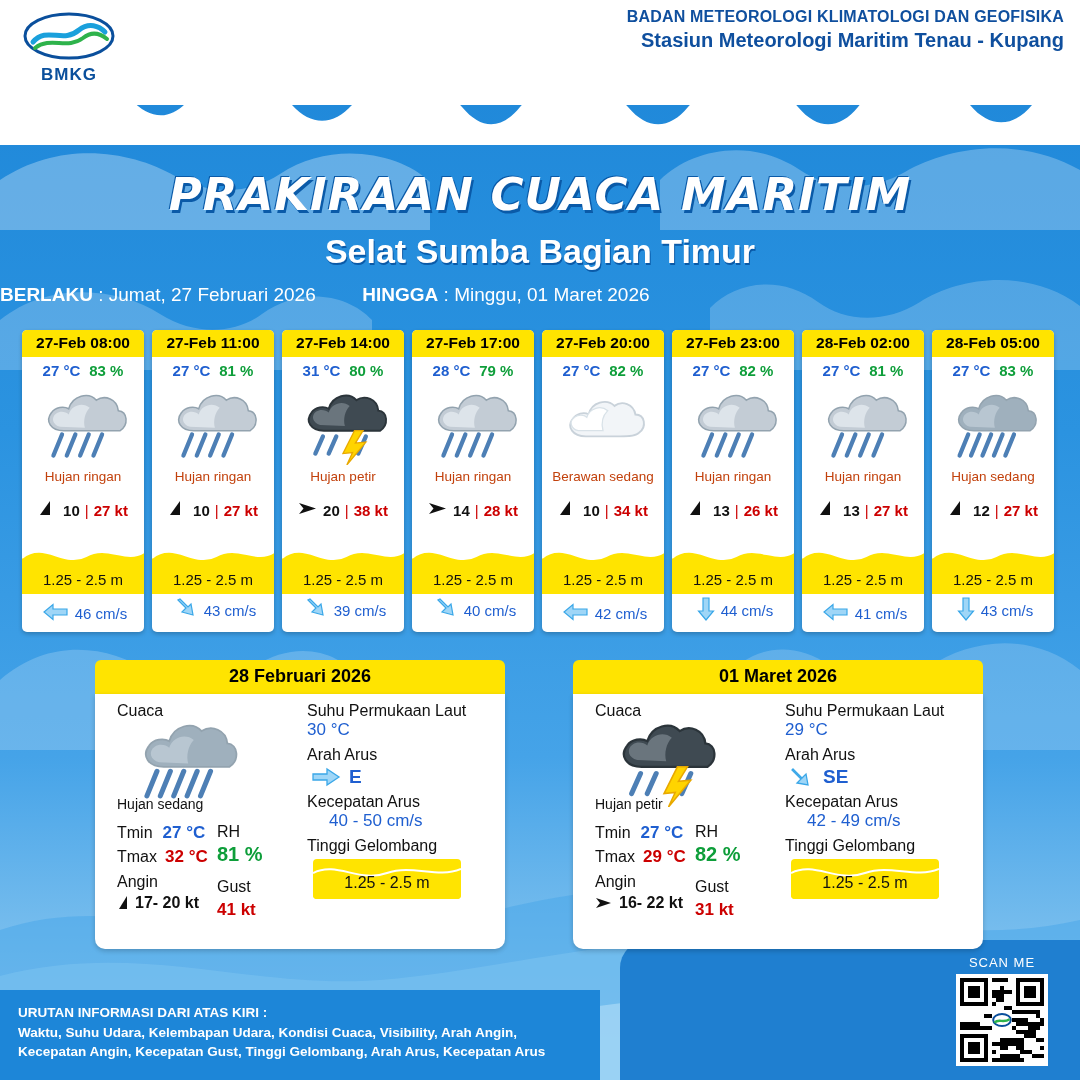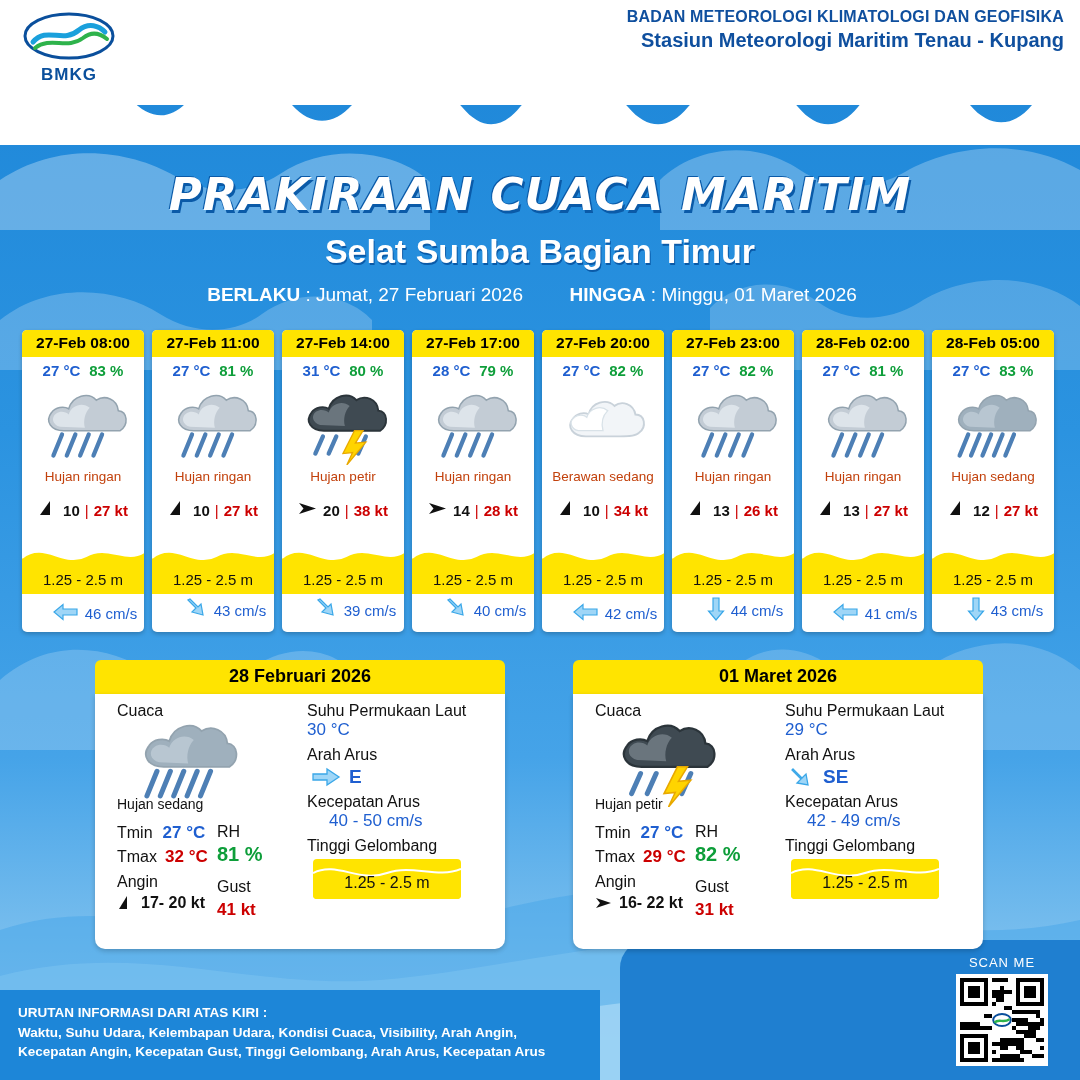--- a/index.html
+++ b/index.html
@@ -24,40 +24,40 @@
   .hdr .l2{font-size:20px;font-weight:bold;color:#0f4f9e;margin-top:3px;}
   .logo{position:absolute;top:12px;left:14px;z-index:6;width:110px;text-align:center;}
   .logo .txt{font-size:17px;font-weight:bold;color:#0a4f9c;letter-spacing:1px;margin-top:1px;}
 
   
   .title-main{position:absolute;top:168px;width:1080px;text-align:center;z-index:5;
     font-size:45px;font-weight:bold;font-style:italic;color:#fff;letter-spacing:1px;
     text-shadow:2px 3px 0 #0a5aa8, -1px -1px 0 #0a5aa8;font-family:"DejaVu Sans",sans-serif;}
   .title-sub{position:absolute;top:232px;width:1080px;text-align:center;z-index:5;
     font-size:34px;font-weight:bold;color:#fff;text-shadow:1px 2px 0 #0a5aa8;}
-  .valid-row{position:absolute;top:284px;width:1064px;text-align:center;z-index:5;color:#fff;font-size:19px;}
+  .valid-row{position:absolute;top:284px;width:1064px;text-align:left;z-index:5;color:#fff;font-size:19px;}
   .valid-row b{font-weight:bold;}
 
   
   .cards{position:absolute;top:330px;left:22px;width:1040px;display:flex;gap:8px;z-index:5;}
   .card{width:122px;background:#fff;border-radius:5px;position:relative;overflow:hidden;
         box-shadow:0 2px 4px rgba(0,0,0,.22);height:302px;}
   .card .time{background:#ffe400;color:#000;font-size:15.5px;font-weight:bold;text-align:center;padding:4px 0 5px;}
   .card .tr{display:flex;justify-content:center;gap:9px;padding-top:5px;font-size:15px;font-weight:bold;}
   .card .temp{color:#1f5fd0;}
   .card .hum{color:#0e9e3a;}
   .icon-wrap{height:86px;display:flex;align-items:center;justify-content:center;margin-top:2px;}
   .cond{text-align:center;font-size:13.5px;color:#c2410c;margin-top:2px;}
   .windrow{display:flex;align-items:center;justify-content:center;gap:5px;margin-top:16px;font-size:15px;font-weight:bold;position:relative;z-index:3;}
   .windrow .spd{color:#111;}
   .windrow .sep{color:#c00;font-weight:normal;}
   .windrow .gust{color:#c00;}
   .waveband{position:absolute;bottom:38px;left:0;width:100%;height:56px;}
   .wave-text{position:absolute;bottom:44px;left:0;width:100%;text-align:center;font-size:15px;color:#111;z-index:3;}
-  .curr{position:absolute;bottom:8px;left:12px;width:100%;display:flex;align-items:center;justify-content:center;gap:6px;font-size:15px;color:#1f5fd0;}
+  .curr{position:absolute;bottom:8px;left:2px;width:100%;display:flex;align-items:center;justify-content:center;gap:6px;font-size:15px;color:#1f5fd0;}
 
   
   .daily{position:absolute;top:660px;z-index:5;width:410px;}
   .daily.left{left:95px;}
   .daily.right{left:573px;}
   .daily .dhead{background:#ffe400;border-radius:6px 6px 0 0;text-align:center;font-size:18px;font-weight:bold;color:#000;padding:6px 0 7px;}
   .daily .dbody{background:#fff;border-radius:0 0 10px 10px;height:255px;position:relative;box-shadow:0 2px 5px rgba(0,0,0,.2);}
   .dl{position:absolute;left:22px;top:8px;width:190px;}
   .dr{position:absolute;left:212px;top:8px;width:190px;}
   .lbl{font-size:16px;color:#111;}
@@ -472,21 +472,21 @@
             <span class="k">Tmin</span>
             <span class="v-blue">27 °C</span>
           </div>
           <div style="display:flex;gap:8px;align-items:center;margin-top:4px;">
             <span class="k">Tmax</span>
             <span class="v-red">32 °C</span>
           </div>
           <div style="margin-top:6px;">
             <span class="k">Angin</span>
           </div>
-          <div style="display:flex;gap:6px;align-items:center;margin-top:3px;">
+          <div style="display:flex;align-items:center;margin-top:3px;">
             <svg width="18" height="16" viewBox="0 0 18 16">
                 <path d="M2,14 L10,1 L10,14 Z" fill="#111"></path>
               </svg>
             <span class="v-black">17- 20 kt</span>
           </div>
         </div>
         <div class="c2">
           <div style="margin-top:5px;"><span class="k">RH</span></div>
           <div style="margin-top:2px;"><span class="v-green" style="font-size:20px;">81 %</span></div>
           <div style="margin-top:12px;"><span class="k">Gust</span></div>

